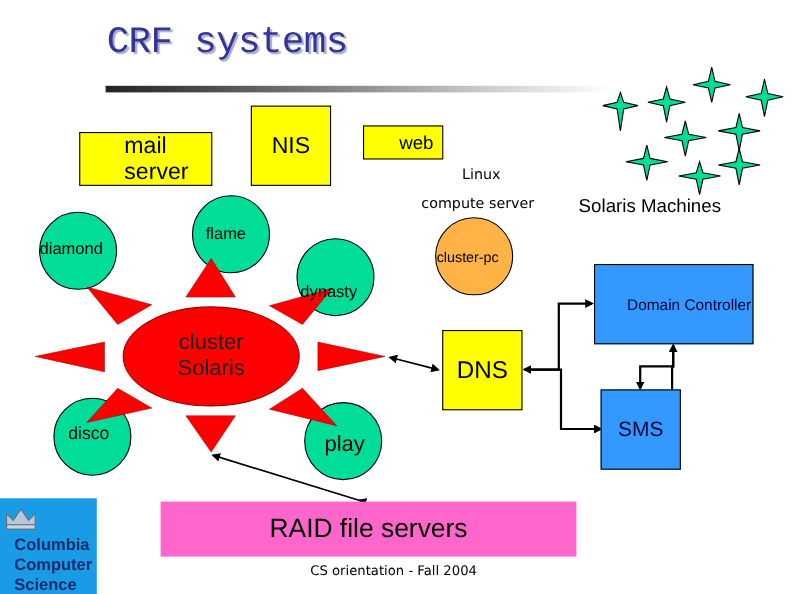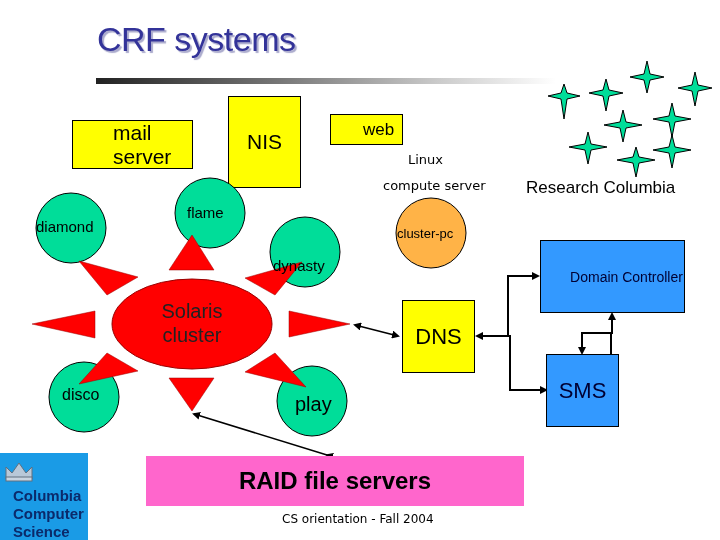--- a/index.html
+++ b/index.html
@@ -1,47 +1,47 @@
 <!DOCTYPE html>
 <html><head>
 <meta charset="utf-8">
 <style>
   html, body { margin:0; padding:0; background:#fff; }
   body { width:720px; height:540px; position:relative; overflow:hidden; font-family:"Liberation Sans", sans-serif; }
   .abs { position:absolute; }
-  #title { left:97px; top:20px; font-family:Liberation Sans, sans-serif; font-size:34px; color:#333399; text-shadow:2px 2px 1px #aaaacc; letter-spacing:-0.5px; }
+  #title { left:97px; top:20px; font-family:Liberation Mono, monospace; font-size:34px; color:#333399; text-shadow:2px 2px 1px #aaaacc; letter-spacing:-0.5px; }
   #title-rule { left:96px; top:78px; width:460px; height:6px; background:linear-gradient(to right, #222 0%, #777 40%, #ccc 75%, #fff 100%); }
   .ybox { background:#ffff00; border:1px solid #000; display:flex; align-items:center; justify-content:center; color:#000; box-sizing:border-box; }
   .bbox { background:#3399ff; border:1px solid #000; display:flex; align-items:center; justify-content:center; color:#000033; box-sizing:border-box; }
   .txt { color:#000; white-space:nowrap; }
   #diagram { position:absolute; left:0; top:0; }
   #logo { left:0; top:453px; width:88px; height:87px; background:#1a9be6; }
   #logo-text { left:13px; top:487px; font-size:15px; font-weight:bold; color:#0b2a6b; line-height:18px; }
-  #raid { left:146px; top:456px; width:378px; height:50px; background:#ff66cc; display:flex; align-items:center; justify-content:center; font-size:24px; color:#000;font-weight:bold; }
+  #raid { left:146px; top:456px; width:378px; height:50px; background:#ff66cc; display:flex; align-items:center; justify-content:center; font-size:24px; color:#000; }
   #footer { left:282px; top:512px; font-family:"DejaVu Sans", sans-serif; font-size:12px; color:#000; }
 </style>
 </head>
 <body>
 
 <div id="title" class="abs">CRF systems</div>
 <div id="title-rule" class="abs"></div>
 
 <div class="abs ybox" style="left:72px;top:120px;width:121px;height:49px;font-size:21px;padding-left:40px;">
     <span>mail server</span>
   </div>
-<div class="abs ybox" style="left:228px;top:96px;width:73px;height:92px;font-size:21px;">
+<div class="abs ybox" style="left:228px;top:96px;width:73px;height:73px;font-size:21px;">
     <span>NIS</span>
   </div>
 <div class="abs ybox" style="left:330px;top:114px;width:73px;height:31px;font-size:17px;padding-left:24px;">
     <span>web</span>
   </div>
 
-<div class="abs txt" style="left:408px;top:152px;font-size:13px;font-family:'DejaVu Sans',sans-serif;">Linux</div>
+<div class="abs txt" style="left:420px;top:152px;font-size:13px;font-family:'DejaVu Sans',sans-serif;">Linux</div>
 <div class="abs txt" style="left:383px;top:178px;font-size:13px;font-family:'DejaVu Sans',sans-serif;">compute server</div>
-<div class="abs txt" style="left:526px;top:178px;font-size:17px;">Research Columbia</div>
+<div class="abs txt" style="left:526px;top:178px;font-size:17px;">Solaris Machines</div>
 
 <svg id="diagram" width="720" height="540">
   <defs>
     <marker id="ah" markerWidth="8" markerHeight="8" refX="6" refY="4" orient="auto" markerUnits="userSpaceOnUse">
       <path d="M0,0 L8,4 L0,8 z" fill="#000"></path>
     </marker>
     <marker id="ahs" markerWidth="8" markerHeight="8" refX="2" refY="4" orient="auto" markerUnits="userSpaceOnUse">
       <path d="M8,0 L0,4 L8,8 z" fill="#000"></path>
     </marker>
   </defs>
@@ -85,31 +85,31 @@
 </svg>
 
 <div class="abs txt" style="left:36px;top:218px;font-size:15px;">diamond</div>
 <div class="abs txt" style="left:187px;top:204px;font-size:15px;">flame</div>
 <div class="abs txt" style="left:273px;top:242px;font-size:15px;margin-top:15px;">dynasty</div>
 <div class="abs txt" style="left:62px;top:386px;font-size:16px;">disco</div>
 <div class="abs txt" style="left:295px;top:393px;font-size:20px;text-align:center;">play</div>
 <div class="abs txt" style="left:397px;top:226px;font-size:13px;">cluster-pc</div>
 
 <div class="abs" style="left:150px;top:299px;width:84px;text-align:center;font-size:20px;color:#222;line-height:24px;">
+  <div>cluster</div>
   <div>Solaris</div>
-  <div>cluster</div>
 </div>
 
 <div class="abs ybox" style="left:402px;top:300px;width:73px;height:73px;font-size:22px;">
     <span>DNS</span>
   </div>
 <div class="abs bbox" style="left:540px;top:240px;width:145px;height:73px;font-size:14px;padding-left:28px;">
     <span>Domain Controller</span>
   </div>
-<div class="abs bbox" style="left:546px;top:354px;width:73px;height:73px;font-size:22px;">
+<div class="abs bbox" style="left:546px;top:354px;width:73px;height:73px;font-size:19px;">
     <span>SMS</span>
   </div>
 
 <div id="raid" class="abs">
     <span>RAID file servers</span>
   </div>
 <div id="footer" class="abs">CS orientation - Fall 2004</div>
 
 <div id="logo" class="abs">
   <svg width="30" height="24" style="position:absolute;left:4px;top:6px;">

